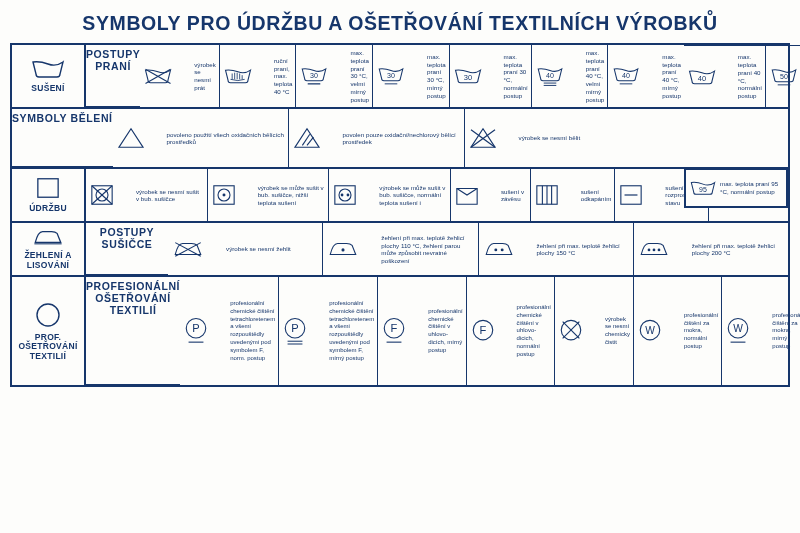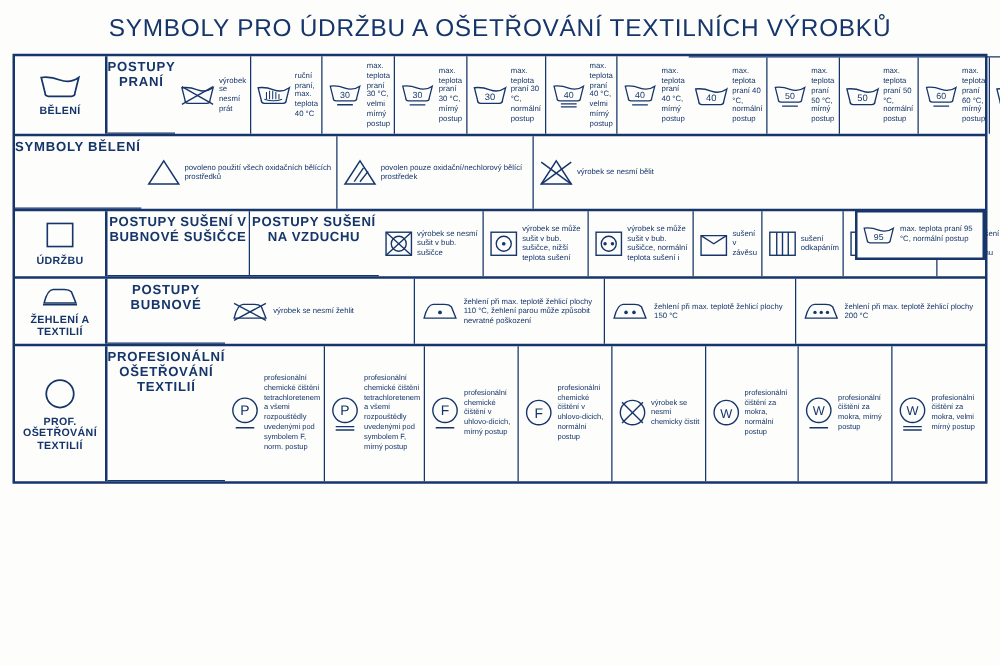--- a/index.html
+++ b/index.html
@@ -12,21 +12,21 @@
   }
   .page{
     position:relative;
     width:800px;height:533px;
     box-sizing:border-box;
     padding:6px 10px 0 10px;
   }
   .main-title{
     text-align:center;
     font-size:19.5px;
-    font-weight:normal;
+    font-weight:bold;
     letter-spacing:.6px;
     color:#16366b;
     margin:6px 0 8px 0;
     white-space:nowrap;
   }
   .frame{
     border:2px solid #16366b;
     box-sizing:border-box;
     width:780px;
     margin:0 auto;
@@ -61,21 +61,21 @@
     box-sizing:border-box;
   }
   .rowlabel .lbl-text{margin-top:4px;line-height:1.15;}
   .seccontent{flex:1;display:flex;flex-direction:row;}
   .cells{display:flex;}
   .cells.bordered-top{border-top:1px solid #16366b;}
   .cell{
     flex:1;
     display:flex;
     align-items:center;
-    gap:2px;
+    gap:21px;
     padding:4px 3px;
     box-sizing:border-box;
     border-right:1px solid #16366b;
     min-height:42px;
   }
   .cell:last-child{border-right:none;}
   .cell .txt{
     font-size:6.2px;
     line-height:1.25;
     color:#16366b;
@@ -107,21 +107,21 @@
 
   <div class="main-title">SYMBOLY PRO ÚDRŽBU A OŠETŘOVÁNÍ TEXTILNÍCH VÝROBKŮ</div>
 
   <div class="frame">
 
     <div class="section">
       <div class="rowlabel">
         <svg class="sym" width="36" height="22" viewBox="0 0 36 22">
           <path d="M3 4 L6 16 Q6 19 9 19 L27 19 Q30 19 30 16 L33 4 Q26 9 18 6 Q10 3 3 4 Z" fill="none" stroke="#16366b" stroke-width="1.4"></path>
         </svg>
-        <span class="lbl-text">BĚLENÍ</span>
+        <span class="lbl-text">SUŠENÍ</span>
       </div>
       <div class="seccontent">
         <div class="band-title">POSTUPY PRANÍ</div>
 
         <div class="cells">
           <div class="cell">
             <svg class="sym" width="30" height="20" viewBox="0 0 36 24">
               <path d="M3 5 L6 17 Q6 20 9 20 L27 20 Q30 20 30 17 L33 5 Q26 10 18 7 Q10 4 3 5 Z" fill="none" stroke="#16366b" stroke-width="1.3"></path>
               <line x1="3" y1="4" x2="33" y2="21" stroke="#16366b" stroke-width="1.3"></line>
               <line x1="33" y1="4" x2="3" y2="21" stroke="#16366b" stroke-width="1.3"></line>
@@ -266,24 +266,20 @@
     </div>
 
     <div class="section">
       <div class="rowlabel">
         <svg class="sym" width="26" height="24" viewBox="0 0 28 26">
           <rect x="3" y="3" width="22" height="20" fill="none" stroke="#16366b" stroke-width="1.4"></rect>
         </svg>
         <span class="lbl-text">ÚDRŽBU</span>
       </div>
       <div class="seccontent">
-        <div class="subhead">
-          <div class="sh" style="flex:0 0 52%;">POSTUPY SUŠENÍ V BUBNOVÉ SUŠIČCE</div>
-          <div class="sh" style="flex:1;">POSTUPY SUŠENÍ NA VZDUCHU</div>
-        </div>
         <div class="cells dry-cells">
           <div class="cell" style="flex:0 0 17.33%;">
             <svg class="sym" width="26" height="24" viewBox="0 0 28 26">
               <rect x="3" y="3" width="22" height="20" fill="none" stroke="#16366b" stroke-width="1.2"></rect>
               <circle cx="14" cy="13" r="6.5" fill="none" stroke="#16366b" stroke-width="1.2"></circle>
               <line x1="3" y1="3" x2="25" y2="23" stroke="#16366b" stroke-width="1.2"></line>
               <line x1="25" y1="3" x2="3" y2="23" stroke="#16366b" stroke-width="1.2"></line>
             </svg>
             <span class="txt">výrobek se nesmí sušit v bub. sušičce</span>
           </div>
@@ -341,24 +337,24 @@
         </div>
       </div>
     </div>
 
     <div class="section">
       <div class="rowlabel">
         <svg class="sym" width="34" height="20" viewBox="0 0 36 22">
           <path d="M4 17 L32 17 L28 7 Q26 5 22 5 L12 5 Q7 5 4 17 Z" fill="none" stroke="#16366b" stroke-width="1.4"></path>
           <line x1="3" y1="18.5" x2="33" y2="18.5" stroke="#16366b" stroke-width="1.2"></line>
         </svg>
-        <span class="lbl-text">ŽEHLENÍ A TEXTILIÍ</span>
+        <span class="lbl-text">ŽEHLENÍ A LISOVÁNÍ</span>
       </div>
       <div class="seccontent">
-        <div class="band-title">POSTUPY BUBNOVÉ</div>
+        <div class="band-title">POSTUPY SUŠIČCE</div>
         <div class="cells iron-cells">
           <div class="cell">
             <svg class="sym" width="34" height="20" viewBox="0 0 36 22">
               <path d="M4 17 L32 17 L28 7 Q26 5 22 5 L12 5 Q7 5 4 17 Z" fill="none" stroke="#16366b" stroke-width="1.2"></path>
               <line x1="4" y1="4" x2="32" y2="19" stroke="#16366b" stroke-width="1.2"></line>
               <line x1="32" y1="4" x2="4" y2="19" stroke="#16366b" stroke-width="1.2"></line>
             </svg>
             <span class="txt">výrobek se nesmí žehlit</span>
           </div>
           <div class="cell">

